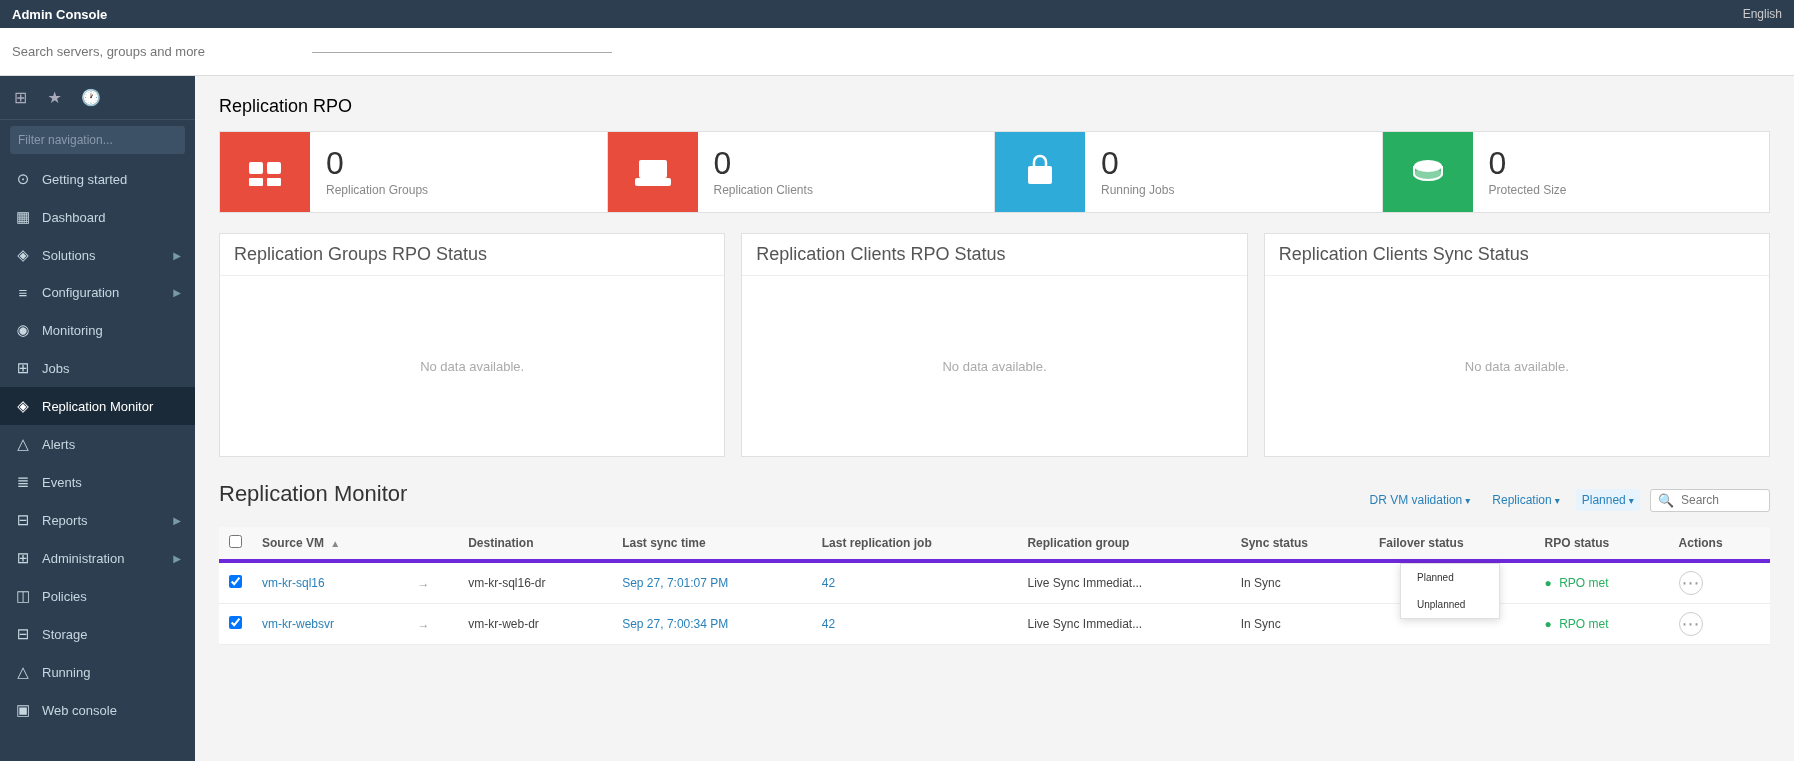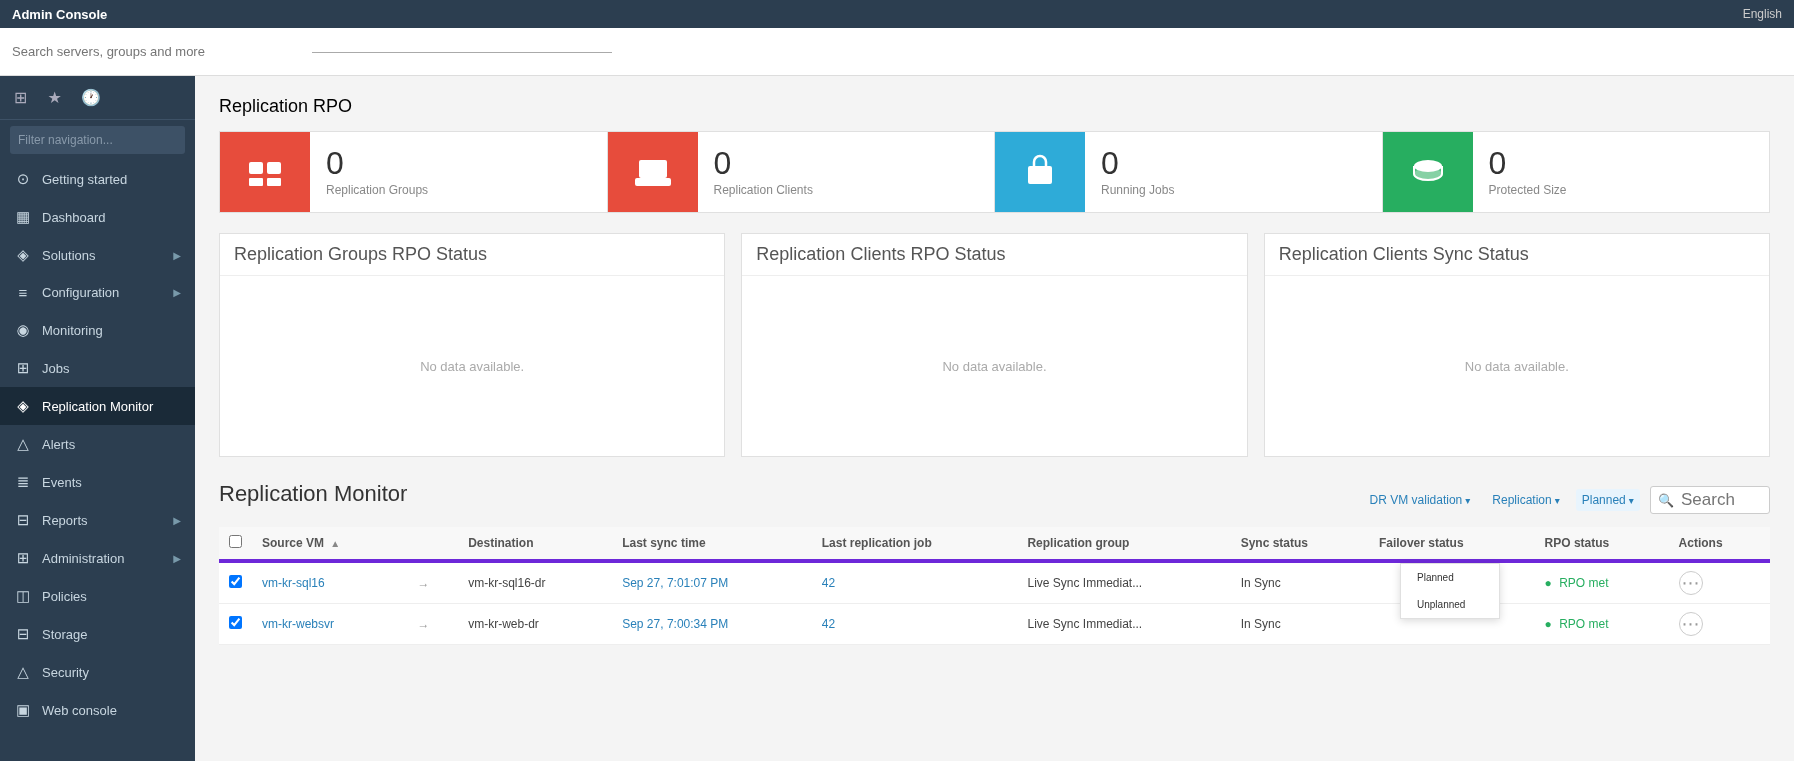--- a/index.html
+++ b/index.html
@@ -201,21 +201,21 @@
       align-items: center;
       border: 1px solid #ccc;
       border-radius: 3px;
       background: #fff;
       padding: 3px 8px;
       gap: 6px;
     }
     .search-box input {
       border: none;
       outline: none;
-      font-size: 17px;
+      font-size: 12px;
       width: 80px;
       color: #555;
     }
     .search-box .search-icon { color: #999; font-size: 13px; }
 
     
     .data-table {
       width: 100%;
       border-collapse: collapse;
       background: #fff;
@@ -357,21 +357,21 @@
     <span class="si-label">Policies</span>
 
   </div>
         <div class="sidebar-item">
     <span class="si-icon">⊟</span>
     <span class="si-label">Storage</span>
 
   </div>
         <div class="sidebar-item">
     <span class="si-icon">△</span>
-    <span class="si-label">Security</span>
+    <span class="si-label">Running</span>
 
   </div>
         <div class="sidebar-item">
     <span class="si-icon">▣</span>
     <span class="si-label">Web console</span>
 
   </div>
       </div>
   </nav>
 

